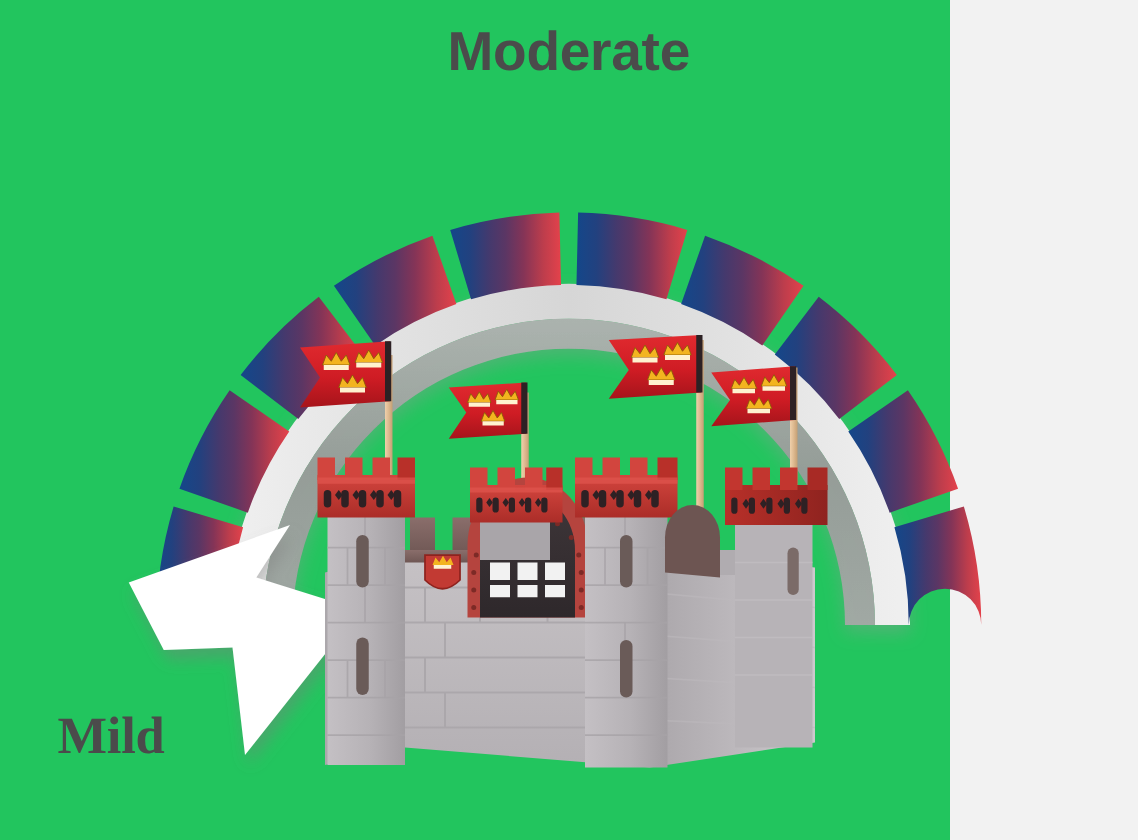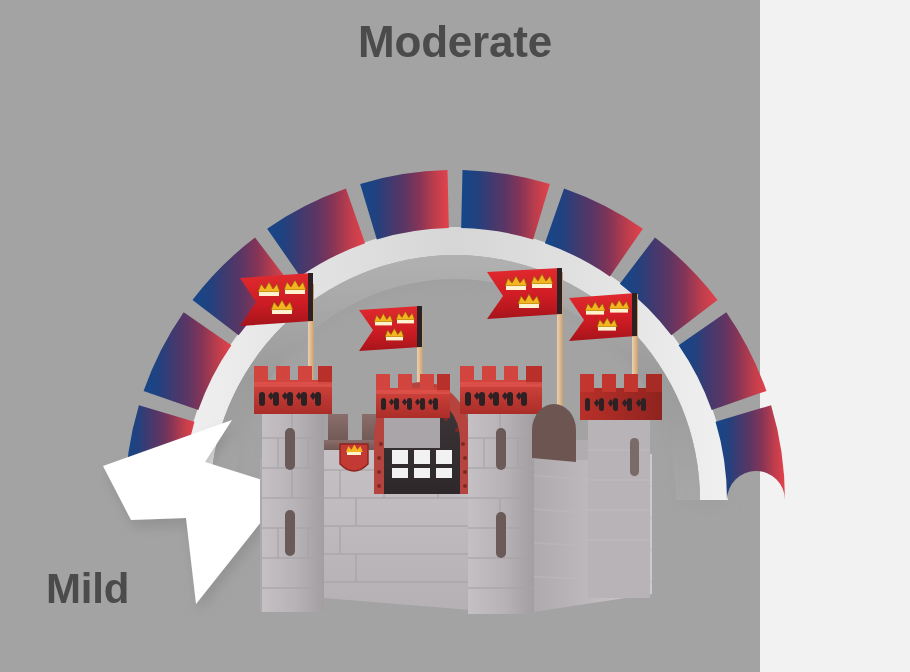--- a/index.html
+++ b/index.html
@@ -11,21 +11,21 @@
     height: 672px;
     background: #f2f2f2;
     font-family: "Liberation Sans", sans-serif;
     overflow: hidden;
     position: relative;
   }
   #stage {
     position: relative;
     width: 760px;
     height: 672px;
-    background: #a3a3a3;
+    background: #22c55e;
   }
 
   
   .label {
     position: absolute;
     color: #4b4b4b;
     font-weight: bold;
     letter-spacing: -0.2px;
     white-space: nowrap;
     user-select: none;
@@ -36,20 +36,21 @@
     width: 910px;
     text-align: center;
     font-size: 44px;
     line-height: 52px;
   }
   #label-mild {
     left: 46px;
     top: 565px;
     font-size: 42px;
     line-height: 48px;
+    font-family: Liberation Serif, serif;
   }
   #label-severe {
     right: 28px;
     top: 565px;
     font-size: 42px;
     line-height: 48px;
   }
 
   
   #gauge-svg {

